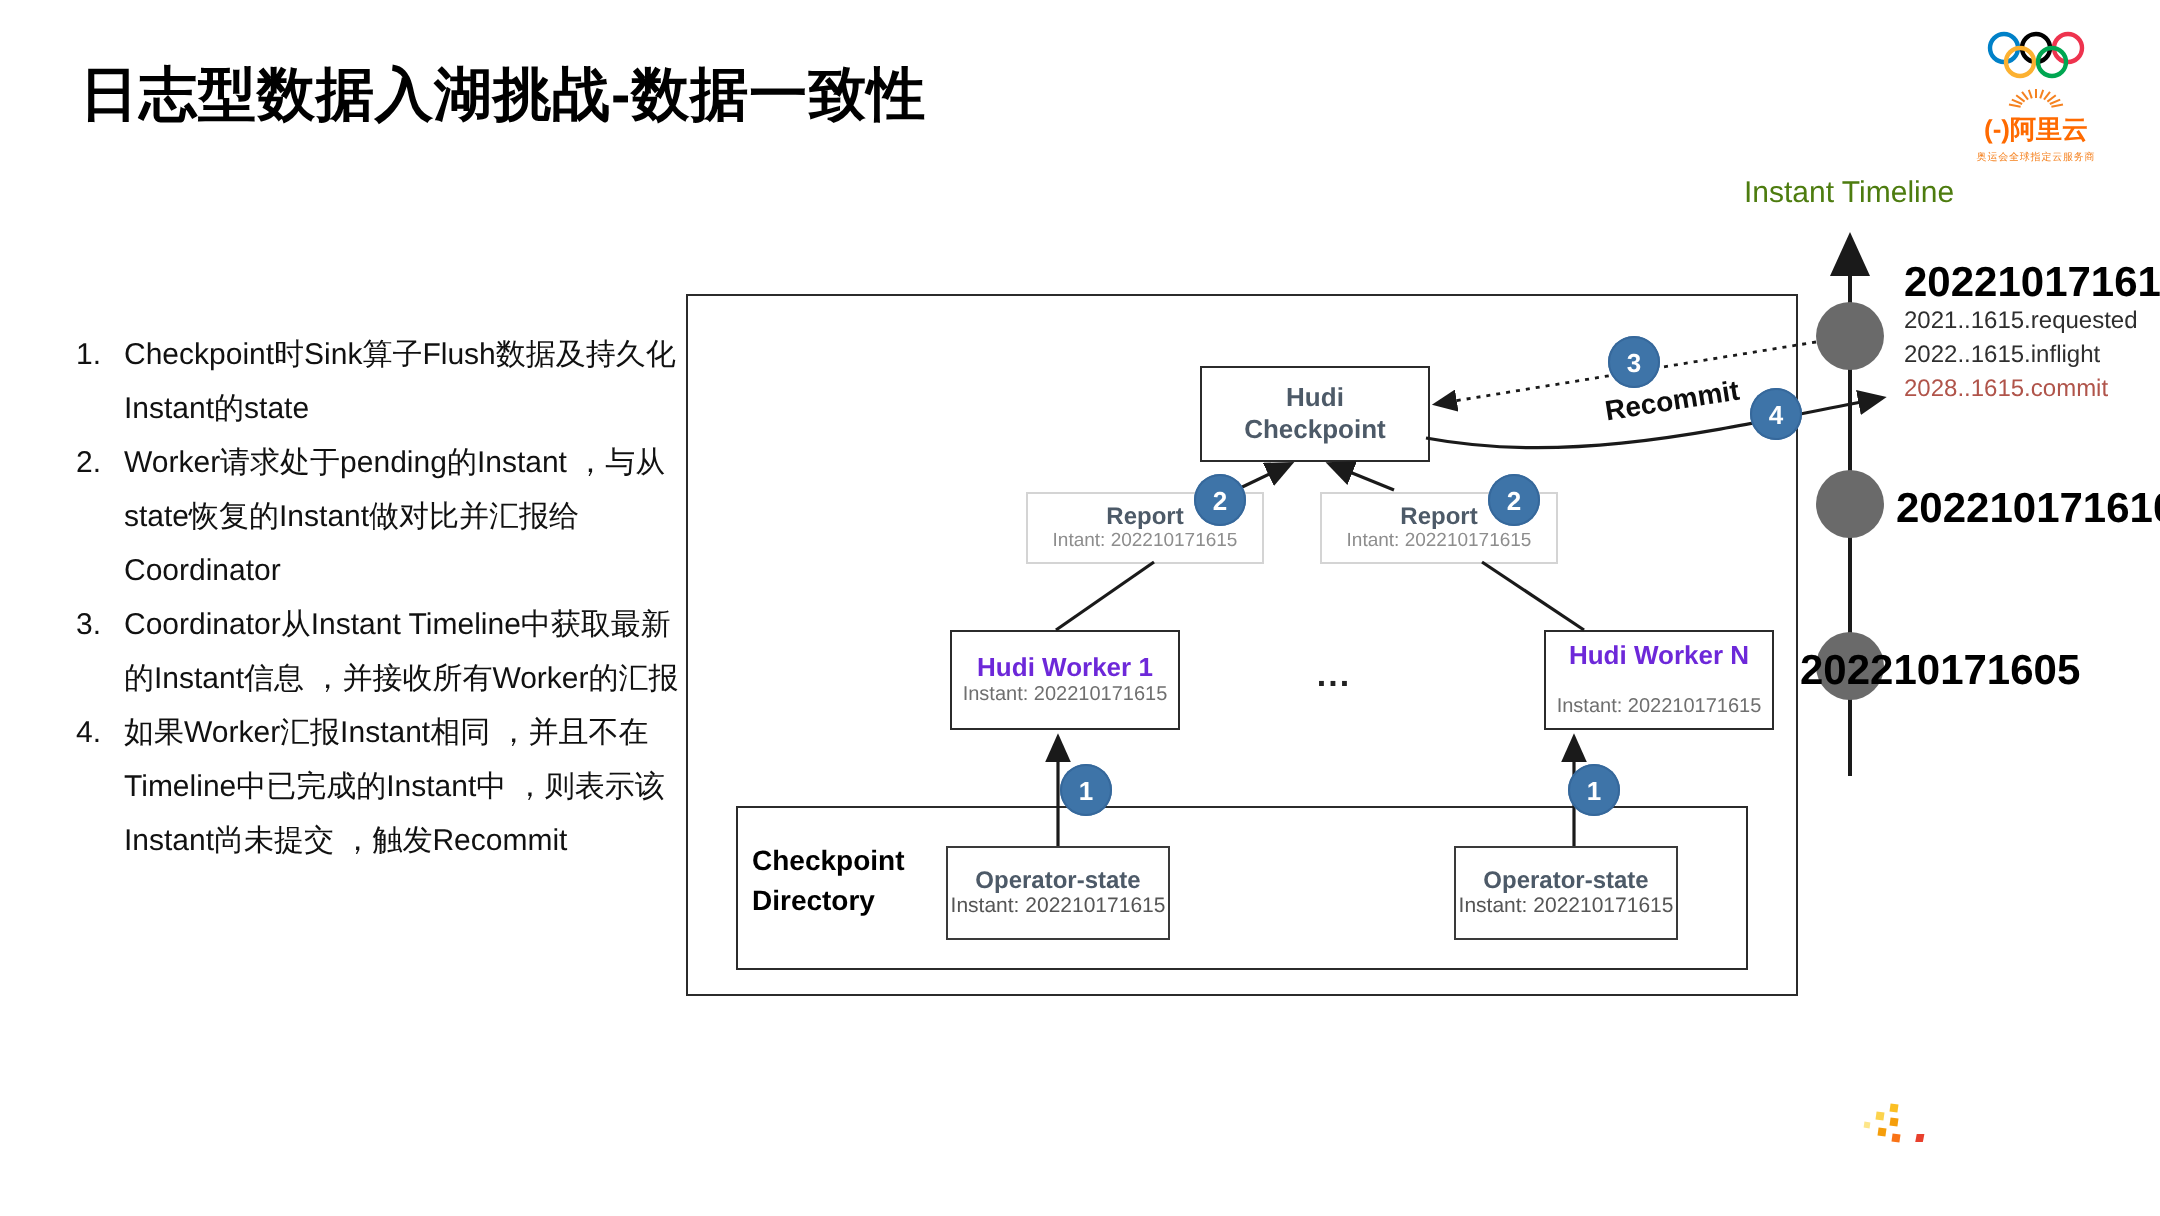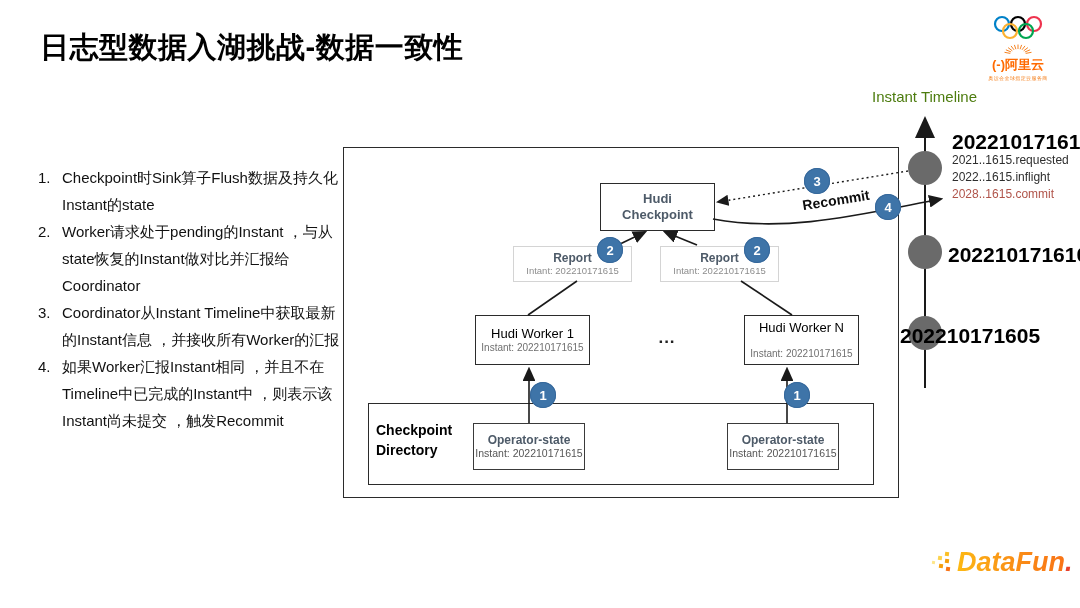--- a/index.html
+++ b/index.html
@@ -27,22 +27,22 @@
   .flink-label{left:350px;top:161px;width:136px;text-align:center;font-size:15px;font-weight:700;line-height:21px;color:#0d0d0d;}
   .node{background:#fff;display:flex;flex-direction:column;align-items:center;justify-content:center;text-align:center;}
   .coordinator{left:600px;top:183px;width:113px;height:46px;border:1.5px solid #2b2b2b;font-size:13px;font-weight:700;color:#4d5a68;line-height:16px;}
   .report{border:1px solid #d4d4d4;width:117px;height:34px;}
   .report-left{left:513px;top:246px;}
   .report-right{left:660px;top:246px;}
   .report .t{font-size:12px;font-weight:700;color:#4d5a68;line-height:13px;}
   .report .i{font-size:9.5px;color:#8d8d8d;line-height:11px;}
   .worker{border:1.5px solid #2b2b2b;width:113px;height:48px;}
   .worker-left{left:475px;top:315px;}
-  .worker-right{left:744px;top:315px;gap:12px;}
-  .worker .t{font-size:13px;font-weight:400;color:#000000;line-height:15px;}
+  .worker-right{left:772px;top:315px;gap:12px;}
+  .worker .t{font-size:13px;font-weight:700;color:#6d28d9;line-height:15px;}
   .worker .i{font-size:10px;color:#6f6f6f;line-height:13px;}
   .ellipsis{left:650px;top:328px;width:34px;text-align:center;font-size:17px;font-weight:700;color:#222;letter-spacing:1px;}
   .cpdir-frame{left:368px;top:403px;width:504px;height:80px;}
   .cpdir-label{left:376px;top:420px;width:104px;text-align:left;font-size:14px;font-weight:700;color:#000;line-height:20px;}
   .opstate{border:1.5px solid #3a3a3a;width:110px;height:45px;}
   .op-left{left:473px;top:423px;}
   .op-right{left:727px;top:423px;}
   .opstate .t{font-size:12px;font-weight:700;color:#4d5a68;line-height:14px;}
   .opstate .i{font-size:10.5px;color:#555;line-height:13px;}
 
@@ -215,17 +215,16 @@
         <g fill="#fbbf24">
           <rect x="15" y="2" width="4" height="4" transform="rotate(8 17 4)"></rect>
           <rect x="8" y="6" width="4" height="4" transform="rotate(8 10 8)" fill="#fcd34d"></rect>
           <rect x="15" y="9" width="4" height="4" transform="rotate(8 17 11)" fill="#f59e0b"></rect>
           <rect x="2" y="11" width="3" height="3" transform="rotate(8 3.5 12.5)" fill="#fde68a"></rect>
           <rect x="9" y="14" width="4" height="4" transform="rotate(8 11 16)" fill="#f59e0b"></rect>
           <rect x="16" y="17" width="4" height="4" transform="rotate(8 18 19)" fill="#f97316"></rect>
         </g>
       </svg>
     </span>
-    <span class="df-text">DataFun</span>
       <span class="df-dot">.</span>
   </div>
 
 </div>
 
 </body></html>

